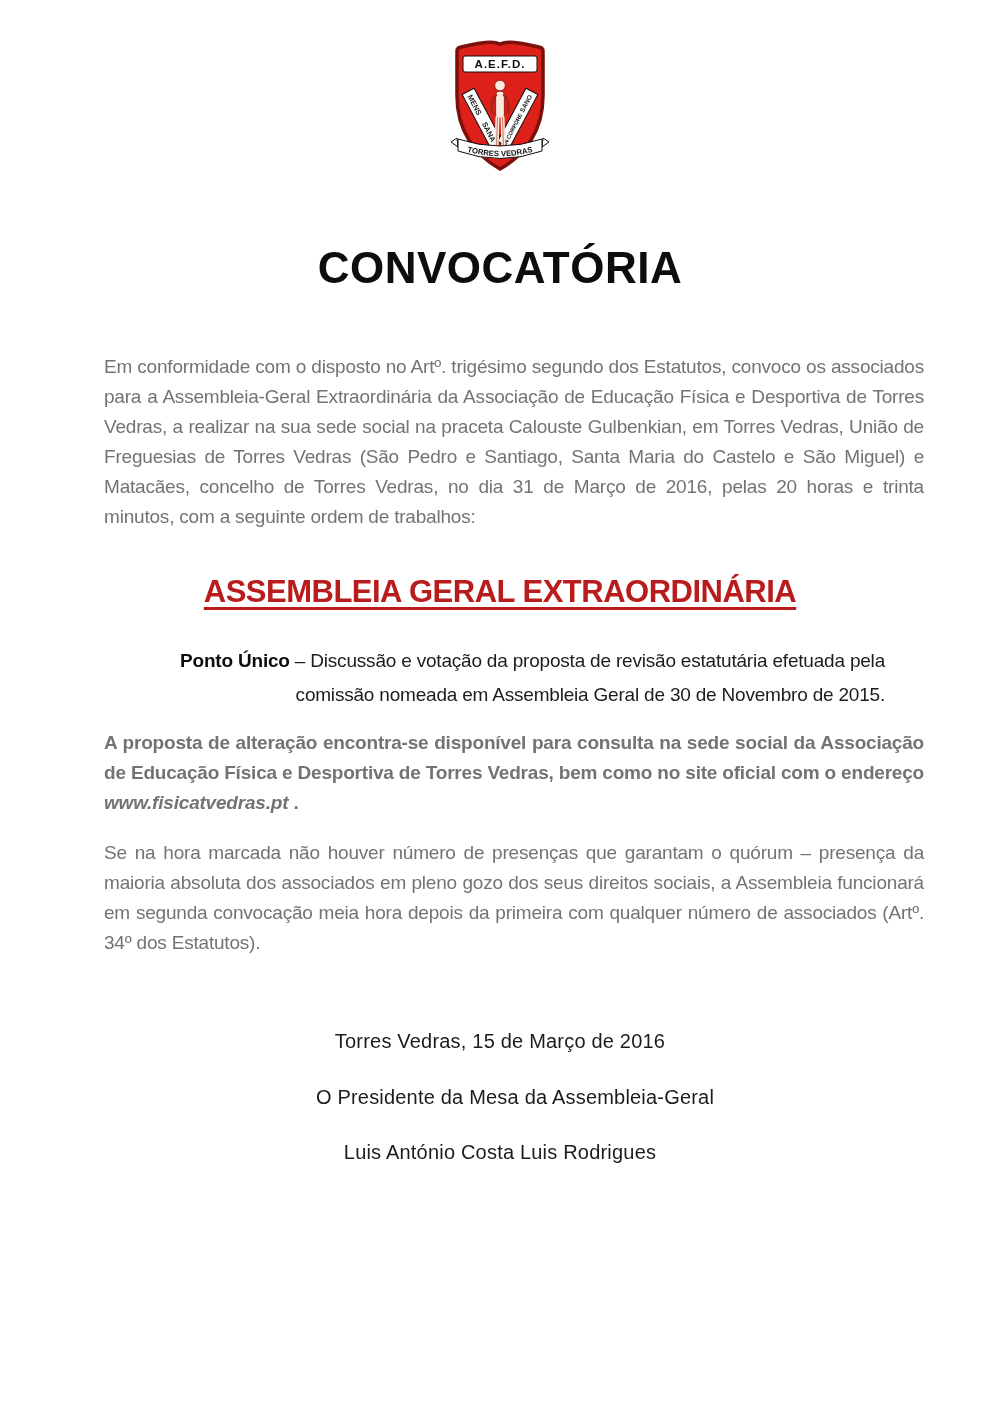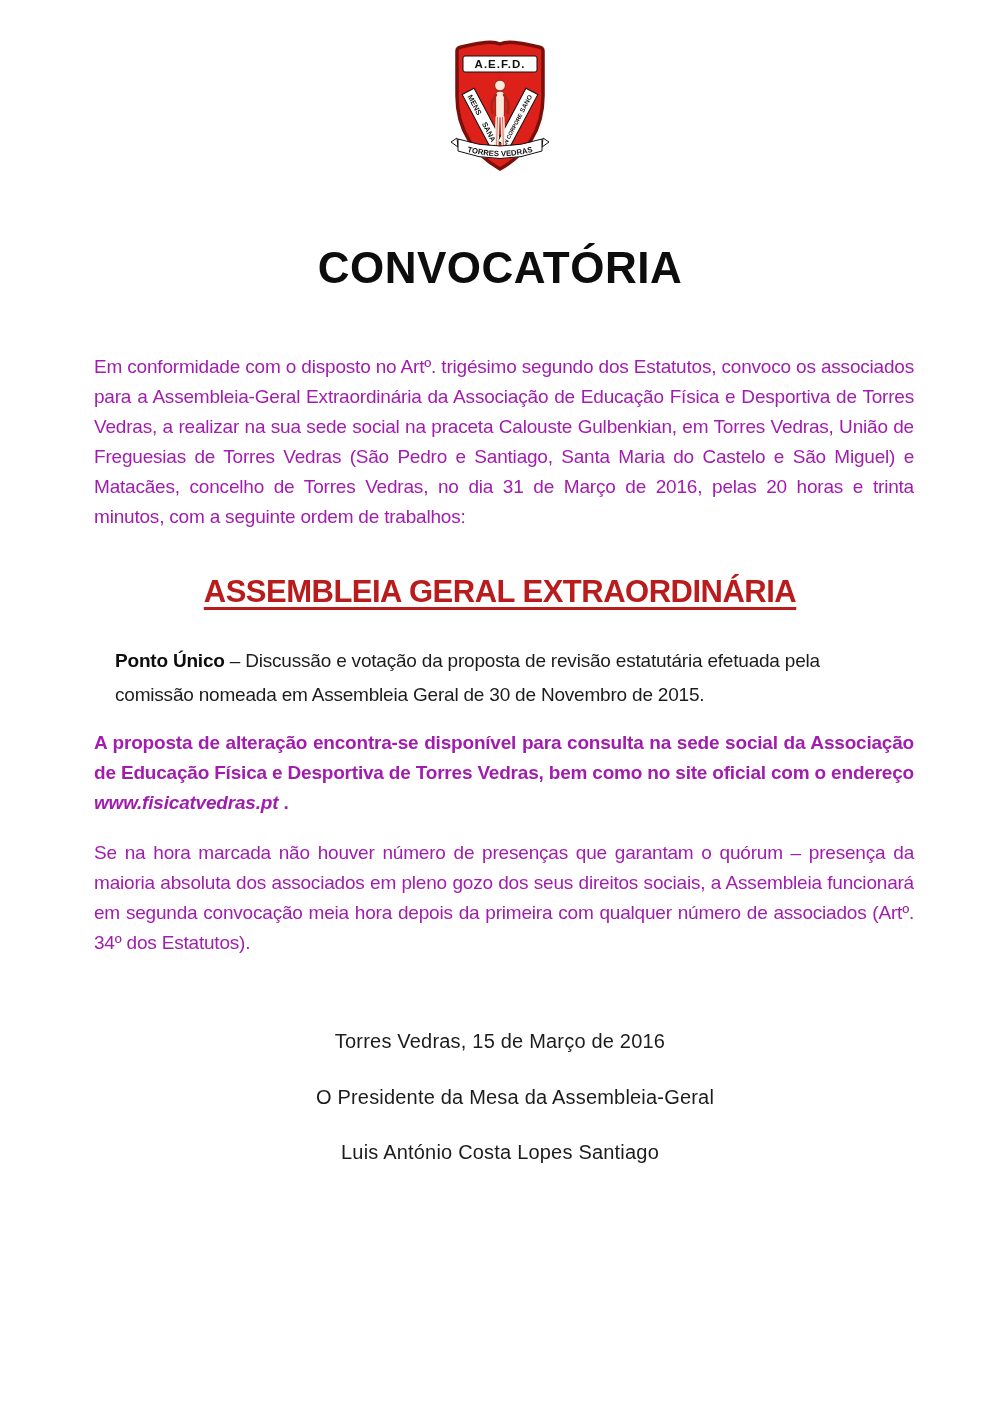--- a/index.html
+++ b/index.html
@@ -28,27 +28,27 @@
     left:0;
     width:100%;
     text-align:center;
     font-size:44px;
     font-weight:bold;
     letter-spacing:0.5px;
     color:#0d0d0d;
   }
   .para {
     position:absolute;
-    left:94px;
+    left:104px;
     width:820px;
     font-size:19px;
     line-height:30px;
     text-align:justify;
     letter-spacing:-0.2px;
-    color:#a21caf;
+    color:#737373;
   }
   .para-1 { top:352px; }
   .para-2 { top:728px;font-weight:bold; }
   .para-3 { top:838px; }
   .section-heading {
     position:absolute;
     top:574px;
     left:0;
     width:100%;
     text-align:center;
@@ -59,21 +59,21 @@
     text-underline-offset:5px;
     color:#b91c1c;
   }
   .agenda {
     position:absolute;
     top:644px;
     left:115px;
     width:770px;
     font-size:19px;
     line-height:34px;
-    text-align:left;
+    text-align:right;
     letter-spacing:-0.2px;
   }
   .agenda .agenda-label { font-weight:bold; color:#0d0d0d; }
   .website { font-style:italic; }
   .sig-line {
     position:absolute;
     left:0;
     width:100%;
     text-align:center;
     font-size:20px;
@@ -141,15 +141,15 @@
   <h2 class="section-heading">ASSEMBLEIA GERAL EXTRAORDINÁRIA</h2>
 
   <p class="agenda"><span class="agenda-label">Ponto Único</span><span> – Discussão e votação da proposta de revisão estatutária efetuada pela comissão nomeada em Assembleia Geral de 30 de Novembro de 2015.</span></p>
 
   <p class="para para-2"><span>A proposta de alteração encontra-se disponível para consulta na sede social da Associação de Educação Física e Desportiva de Torres Vedras, bem como no site oficial com o endereço </span><span class="website">www.fisicatvedras.pt</span><span> .</span></p>
 
   <p class="para para-3">Se na hora marcada não houver número de presenças que garantam o quórum – presença da maioria absoluta dos associados em pleno gozo dos seus direitos sociais, a Assembleia funcionará em segunda convocação meia hora depois da primeira com qualquer número de associados (Artº. 34º dos Estatutos).</p>
 
   <p class="sig-line sig-date">Torres Vedras, 15 de Março de 2016</p>
   <p class="sig-line sig-role">O Presidente da Mesa da Assembleia-Geral</p>
-  <p class="sig-line sig-name">Luis António Costa Lopes Santiago</p>
+  <p class="sig-line sig-name">Luis António Costa Luis Rodrigues</p>
 
 </div>
 
 </body></html>

